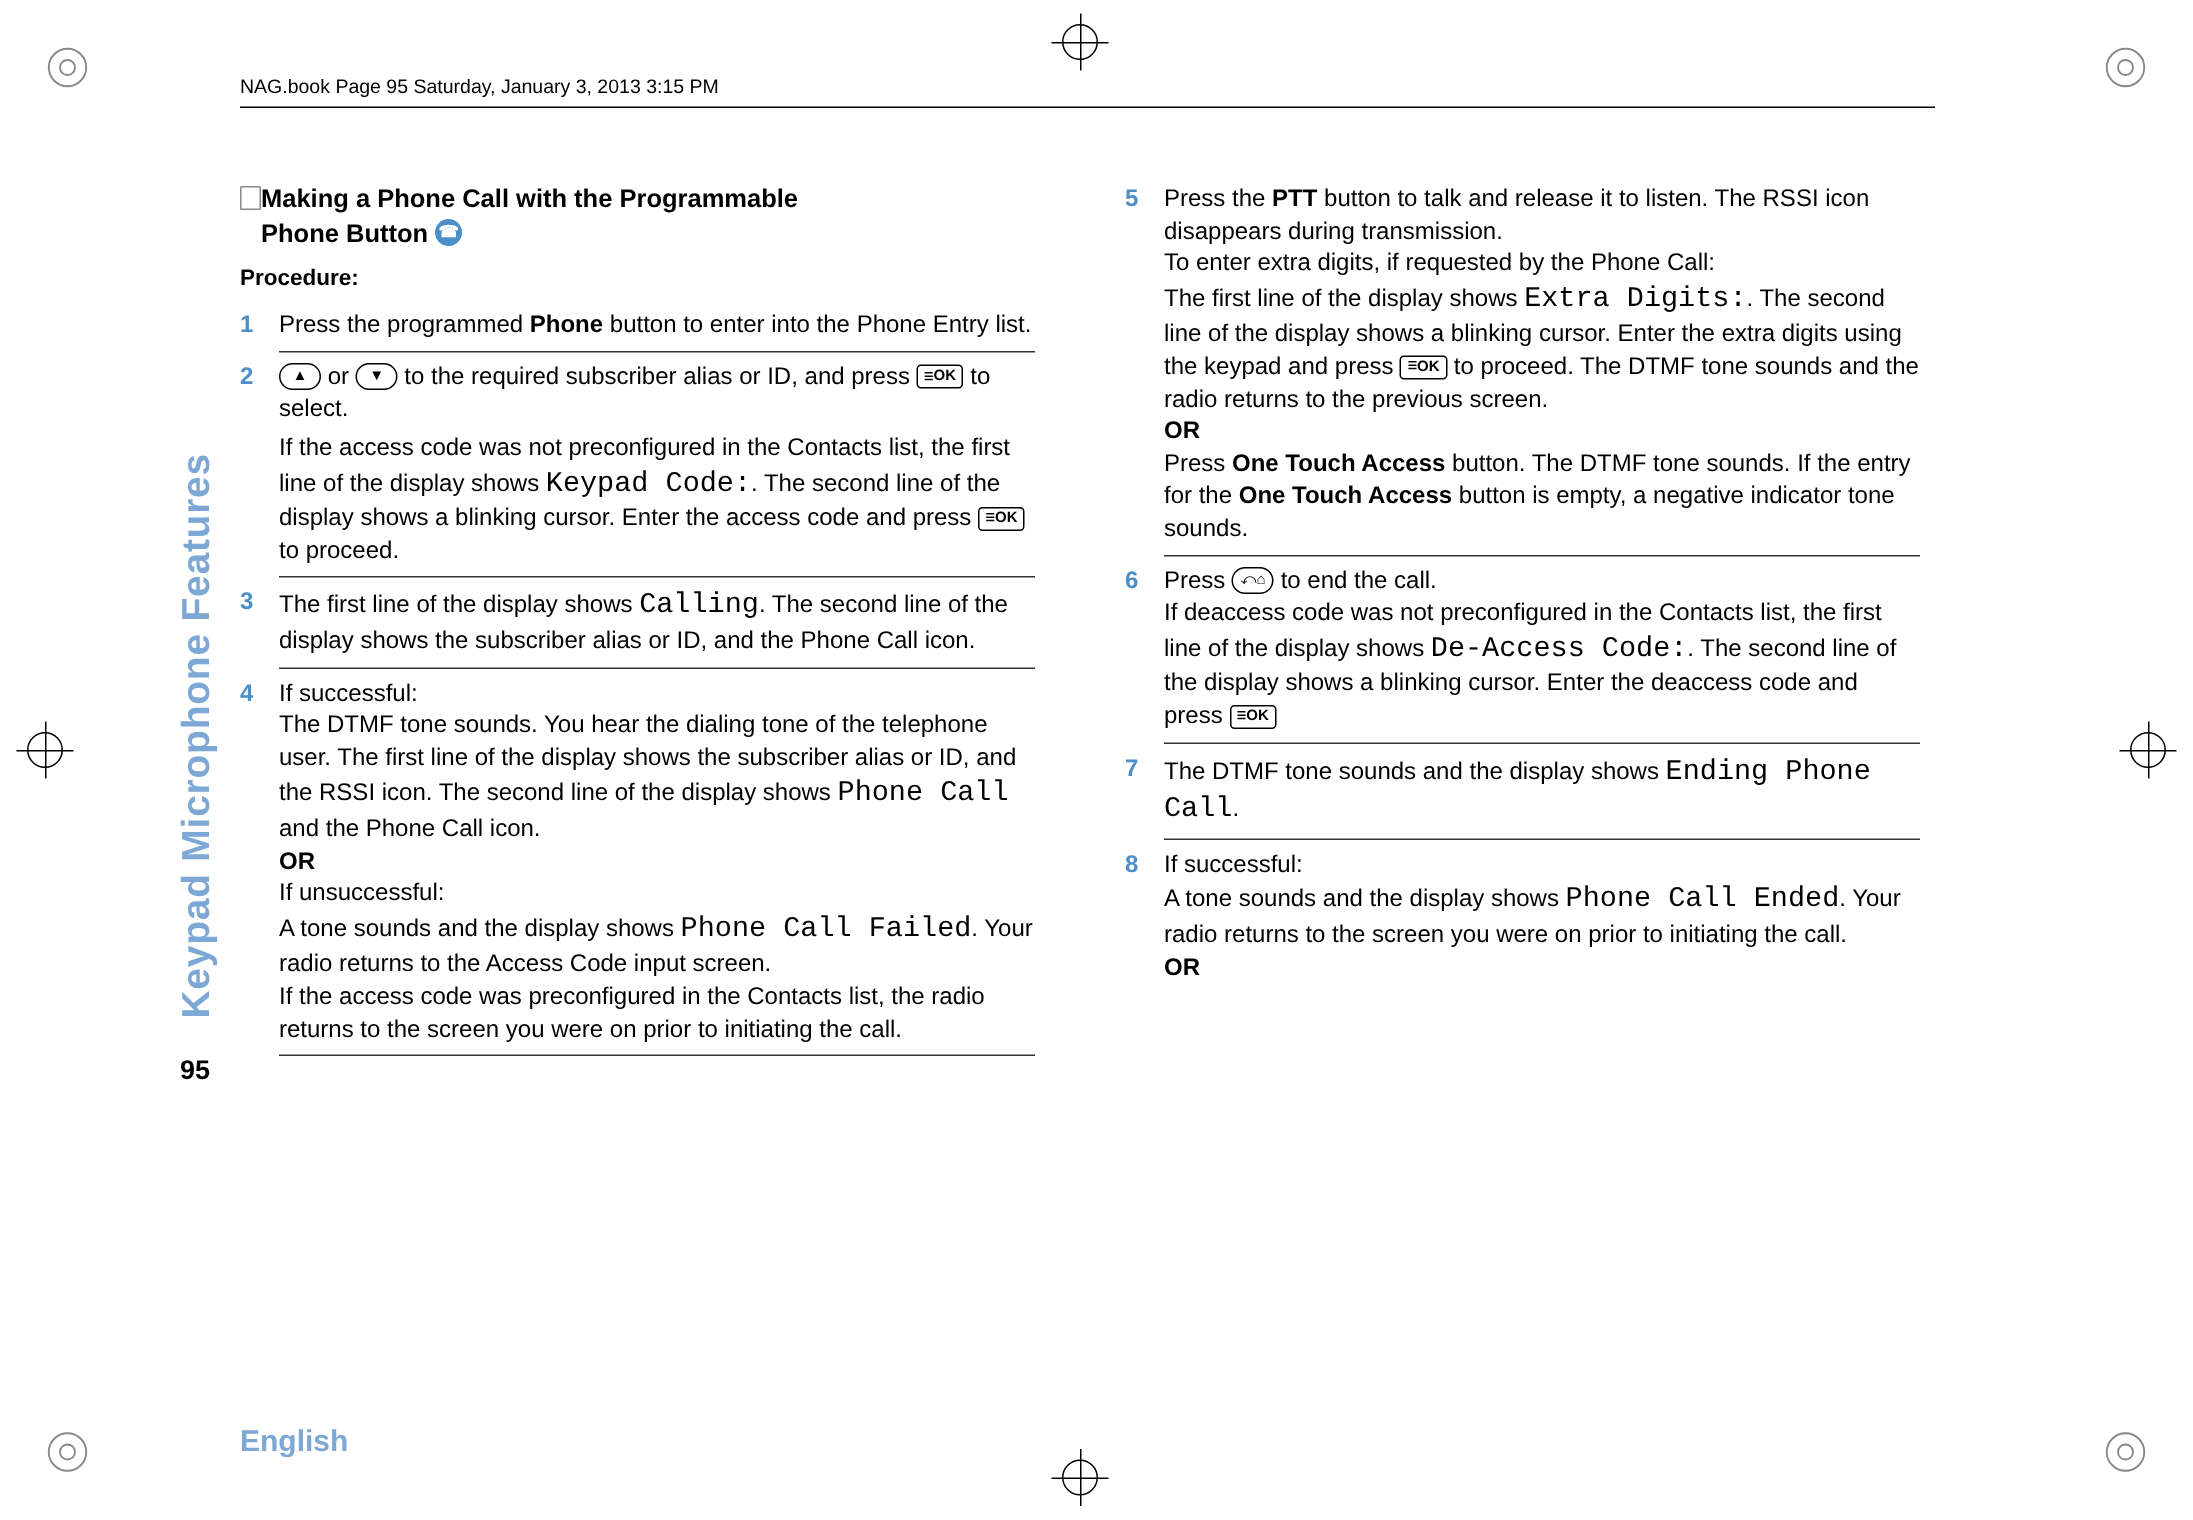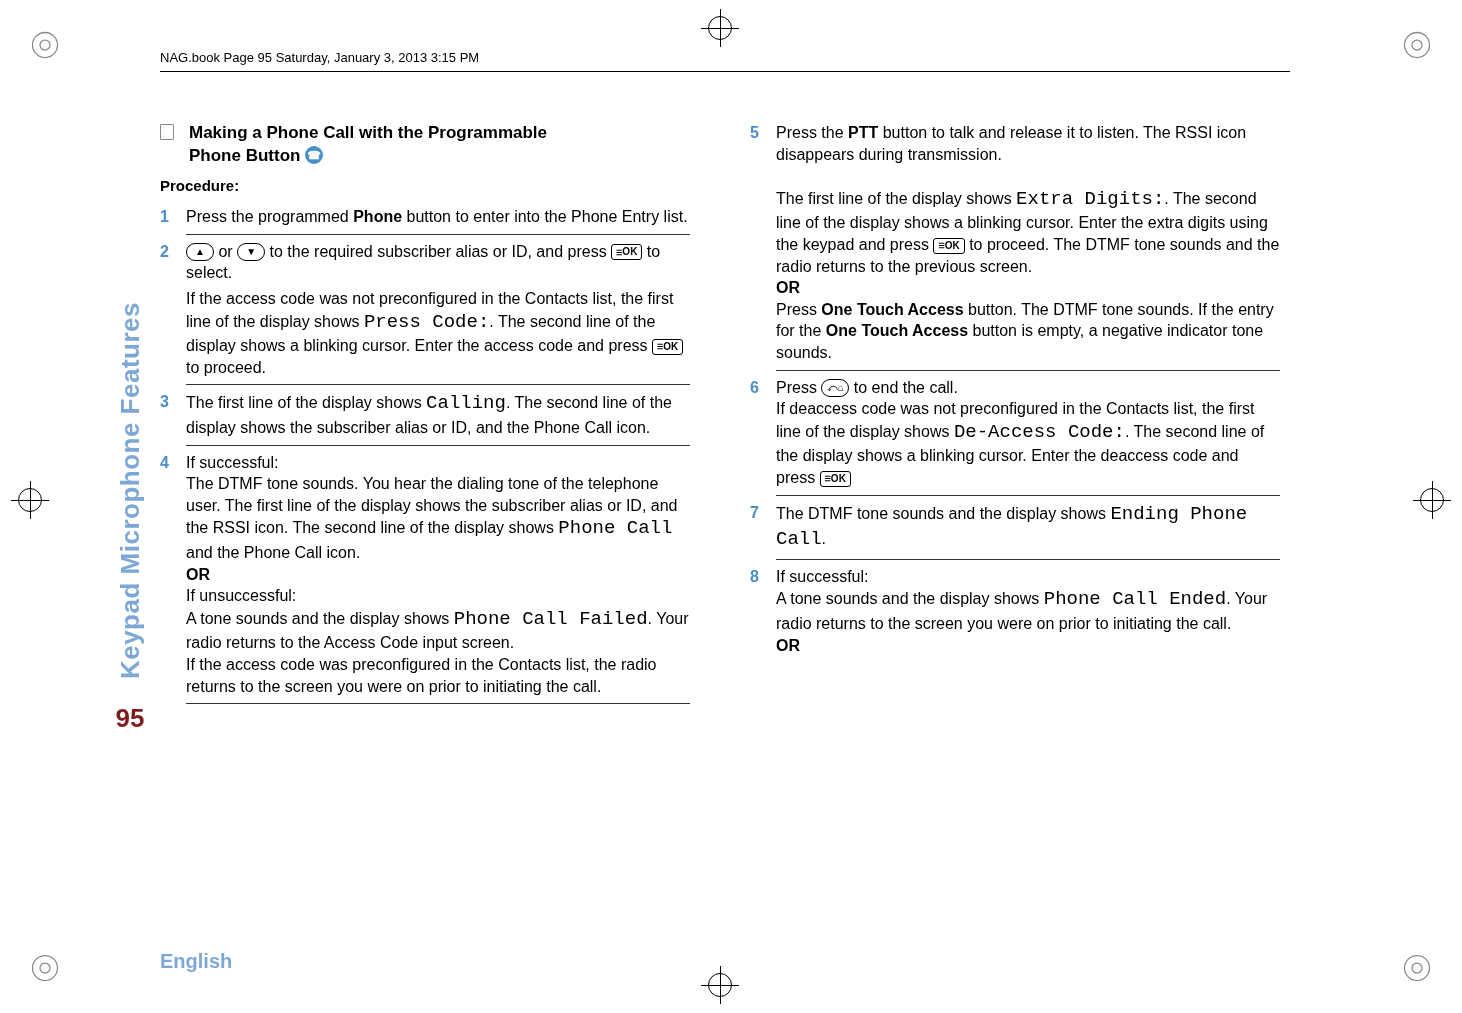--- a/index.html
+++ b/index.html
@@ -44,43 +44,43 @@
   }
   .side-label {
     writing-mode: vertical-rl;
     transform: rotate(180deg);
     font-size: 26px;
     font-weight: bold;
     color: #7da8d6;
     letter-spacing: 0.5px;
   }
   .page-number {
-    font-size: 26px;
-    font-weight: bold;
-    color: #7f1d1d;
+    font-size: 18px;
+    font-weight: bold;
+    color: #000000;
     margin-top: 24px;
   }
   .columns {
     display: flex;
     gap: 60px;
     flex: 1;
   }
   .col {
     width: 530px;
     font-size: 16px;
     color: #000;
     line-height: 1.35;
   }
   .section-title {
     font-weight: bold;
     font-size: 17px;
     margin-bottom: 8px;
     display: flex;
     align-items: flex-start;
-    gap: 15px;
+    gap: 0;
   }
   .doc-icon {
     display: inline-block;
     width: 14px;
     height: 16px;
     border: 1px solid #888;
     border-radius: 1px;
     position: relative;
     top: 2px;
     flex-shrink: 0;
@@ -273,21 +273,21 @@
         <hr class="step-rule">
 
         <div class="step">
           <div class="step-num">2</div>
           <div class="step-body">
             <span class="keycap-oval">▲</span><span> or </span><span class="keycap-oval">▼</span><span> to the required subscriber alias or ID, and press </span><span class="keycap">
                 <span style="font-size:7px;">☰ </span>
                 <span>OK</span>
               </span><span> to select.</span>
             <div style="height:4px;"></div>
-            <span>If the access code was not preconfigured in the Contacts list, the first line of the display shows </span><span class="mono">Press Code:</span><span>. The second line of the display shows a blinking cursor. Enter the access code and press </span><span class="keycap">
+            <span>If the access code was not preconfigured in the Contacts list, the first line of the display shows </span><span class="mono">Keypad Code:</span><span>. The second line of the display shows a blinking cursor. Enter the access code and press </span><span class="keycap">
                 <span style="font-size:7px;">☰ </span>
                 <span>OK</span>
               </span><span> to proceed.</span>
           </div>
         </div>
         <hr class="step-rule">
 
         <div class="step">
           <div class="step-num">3</div>
           <div class="step-body">
@@ -309,21 +309,21 @@
         </div>
         <hr class="step-rule">
       </div>
 
       <div class="col">
 
         <div class="step">
           <div class="step-num">5</div>
           <div class="step-body">
             <span>Press the </span><b>PTT</b><span> button to talk and release it to listen. The RSSI icon disappears during transmission.</span><br>
-            <br>
+            <span>To enter extra digits, if requested by the Phone Call:</span><br>
             <span>The first line of the display shows </span><span class="mono">Extra Digits:</span><span>. The second line of the display shows a blinking cursor. Enter the extra digits using the keypad and press </span><span class="keycap">
                 <span style="font-size:7px;">☰ </span>
                 <span>OK</span>
               </span><span> to proceed. The DTMF tone sounds and the radio returns to the previous screen.</span><br>
             <b>OR</b><br>
             <span>Press </span><b>One Touch Access</b><span> button. The DTMF tone sounds. If the entry for the </span><b>One Touch Access</b><span> button is empty, a negative indicator tone sounds.</span>
           </div>
         </div>
         <hr class="step-rule">
 

